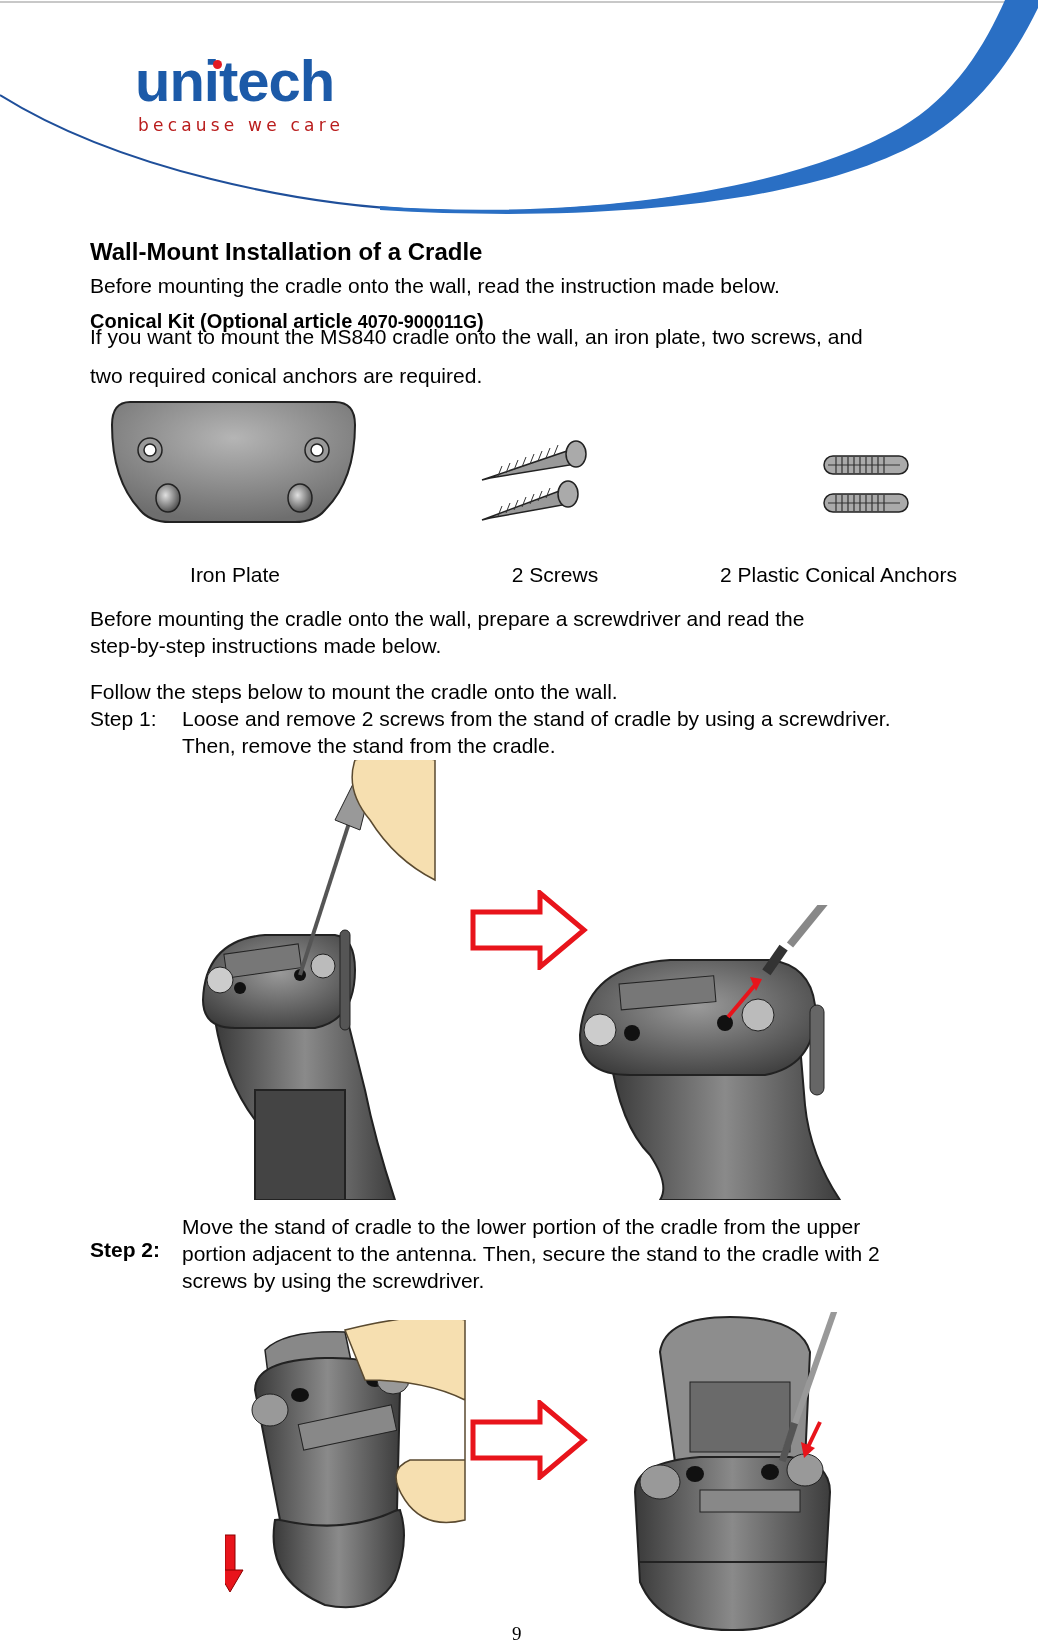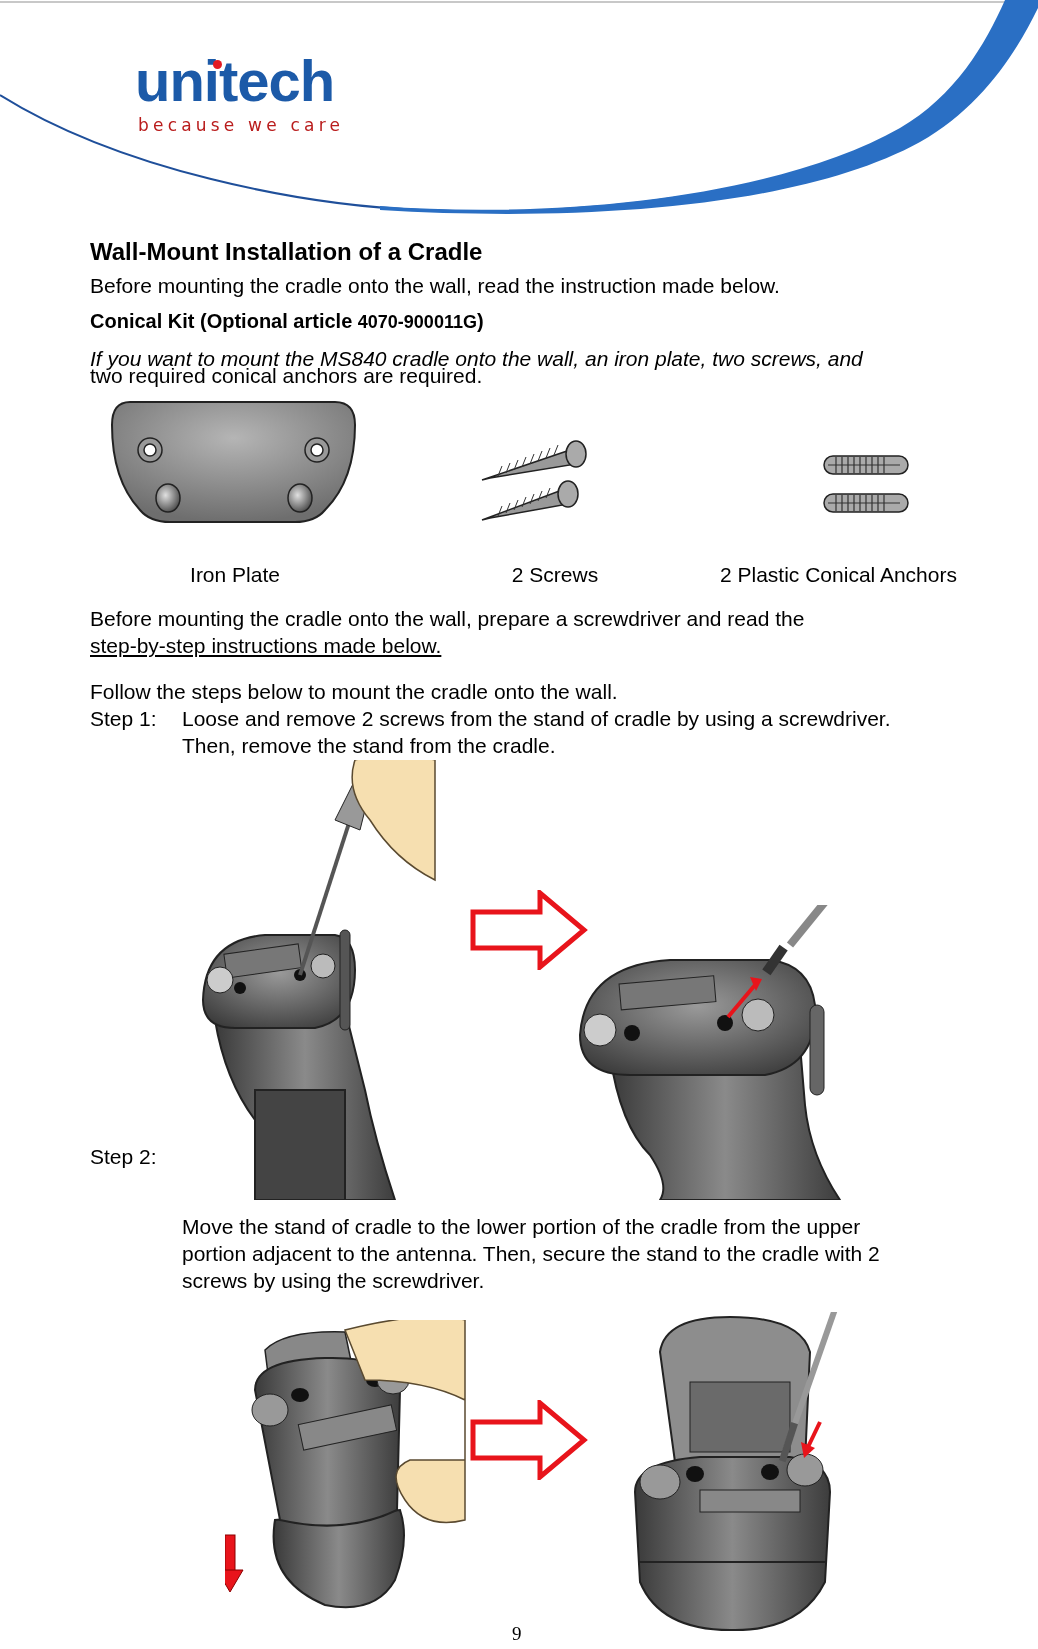--- a/index.html
+++ b/index.html
@@ -30,21 +30,21 @@
   </svg>
 </div>
 <div class="abs logo-word">unitech</div>
 <div class="abs logo-dot"></div>
 <div class="abs logo-tag">because we care</div>
 
 <div class="abs h1" style="left:90px; top:238px;">Wall-Mount Installation of a Cradle</div>
 <div class="abs txt" style="left:90px; top:266px;margin-top:6px;">Before mounting the cradle onto the wall, read the instruction made below.</div>
 
 <div class="abs txt bold" style="left:90px; top:308px; font-size:20px;"><span>Conical Kit (Optional article </span><span style="font-size:18px;">4070-900011G</span><span>)</span></div>
-<div class="abs txt" style="left:90px; top:345px;font-style:italic;">If you want to mount the MS840 cradle onto the wall, an iron plate, two screws, and</div>
+<div class="abs txt" style="left:90px; top:323px;">If you want to mount the MS840 cradle onto the wall, an iron plate, two screws, and</div>
 <div class="abs txt" style="left:90px; top:362px;">two required conical anchors are required.</div>
 
 <svg class="abs" style="left:110px; top:400px;" width="250" height="128" viewBox="0 0 250 128">
   <defs>
     <radialGradient id="plateG" cx="0.5" cy="0.3" r="0.7">
       <stop offset="0" stop-color="#b5b5b5"></stop>
         <stop offset="1" stop-color="#6e6e6e"></stop>
     </radialGradient>
     <radialGradient id="holeG" cx="0.4" cy="0.4" r="0.6">
       <stop offset="0" stop-color="#e0e0e0"></stop>
@@ -84,21 +84,21 @@
     <path d="M16,5 v16 M22,5 v16 M28,5 v16 M34,5 v16 M40,5 v16 M46,5 v16 M52,5 v16 M58,5 v16 M64,5 v16"></path>
     <path d="M16,43 v16 M22,43 v16 M28,43 v16 M34,43 v16 M40,43 v16 M46,43 v16 M52,43 v16 M58,43 v16 M64,43 v16"></path>
   </g>
 </svg>
 
 <div class="abs caption" style="left:140px; top:563px; width:190px;">Iron Plate</div>
 <div class="abs caption" style="left:460px; top:563px; width:190px;">2 Screws</div>
 <div class="abs caption" style="left:720px; top:563px; width:300px; text-align:left;">2 Plastic Conical Anchors</div>
 
 <div class="abs txt" style="left:90px; top:605px;text-align:right;">Before mounting the cradle onto the wall, prepare a screwdriver and read the</div>
-<div class="abs txt" style="left:90px; top:632px;text-decoration:underline;">step-by-step instructions made below.</div>
+<div class="abs txt" style="left:90px; top:632px;">step-by-step instructions made below.</div>
 
 <div class="abs txt" style="left:90px; top:678px;">Follow the steps below to mount the cradle onto the wall.</div>
 <div class="abs txt" style="left:90px; top:705px;">Step 1:</div>
 <div class="abs txt" style="left:182px; top:705px;">Loose and remove 2 screws from the stand of cradle by using a screwdriver.</div>
 <div class="abs txt" style="left:182px; top:732px;">Then, remove the stand from the cradle.</div>
 
 <svg class="abs" style="left:195px; top:760px;" width="260" height="440" viewBox="0 0 260 440">
   <defs>
     <linearGradient id="bodyG" x1="0" y1="0" x2="1" y2="0">
       <stop offset="0" stop-color="#3a3a3a"></stop>
@@ -136,21 +136,21 @@
   <circle cx="62" cy="128" r="8" fill="#111"></circle>
   <circle cx="155" cy="118" r="8" fill="#111"></circle>
   <circle cx="188" cy="110" r="16" fill="#bbb" stroke="#222"></circle>
   <line x1="158" y1="112" x2="185" y2="80" stroke="#e8141b" stroke-width="4"></line>
   <polygon points="180,72 192,74 186,86" fill="#e8141b"></polygon>
   <rect x="200" y="40" width="10" height="30" transform="rotate(35 205 55)" fill="#333"></rect>
   <line x1="220" y1="40" x2="285" y2="-40" stroke="#888" stroke-width="8"></line>
   <rect x="240" y="100" width="14" height="90" rx="7" fill="#666" stroke="#222"></rect>
 </svg>
 
-<div class="abs txt" style="left:90px; top:1143px;">Step 2:</div>
+<div class="abs txt" style="left:90px; top:1236px;font-weight:bold;">Step 2:</div>
 <div class="abs txt" style="left:182px; top:1213px;">Move the stand of cradle to the lower portion of the cradle from the upper</div>
 <div class="abs txt" style="left:182px; top:1240px;">portion adjacent to the antenna. Then, secure the stand to the cradle with 2</div>
 <div class="abs txt" style="left:182px; top:1267px;">screws by using the screwdriver.</div>
 
 <svg class="abs" style="left:225px; top:1320px;" width="260" height="290" viewBox="0 0 260 290">
   <path d="M40,30 Q60,10 120,12 L130,60 L45,70 Z" fill="#888" stroke="#222" stroke-width="1.5"></path>
   <path d="M50,200 Q40,260 100,285 Q150,295 170,260 Q185,220 175,190 Z" fill="url(#bodyG)" stroke="#222" stroke-width="2"></path>
   <path d="M30,70 Q30,40 100,38 Q170,36 175,70 L172,190 Q120,215 55,200 Z" fill="url(#bodyG)" stroke="#222" stroke-width="2"></path>
   <ellipse cx="45" cy="90" rx="18" ry="16" fill="#999" stroke="#222"></ellipse>
   <ellipse cx="75" cy="75" rx="9" ry="7" fill="#111"></ellipse>

